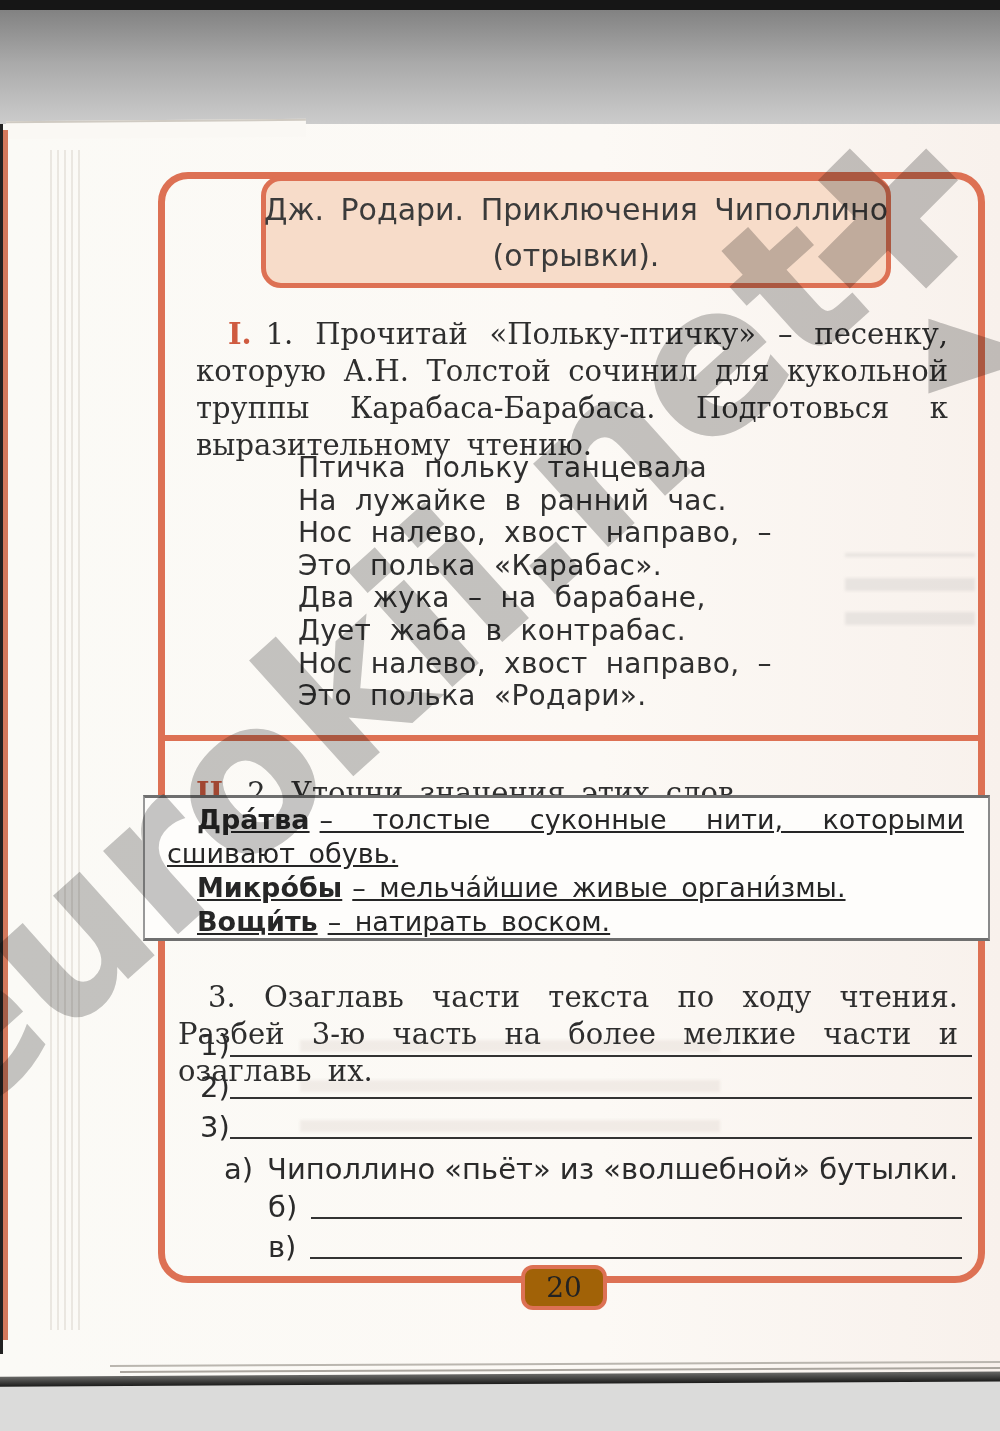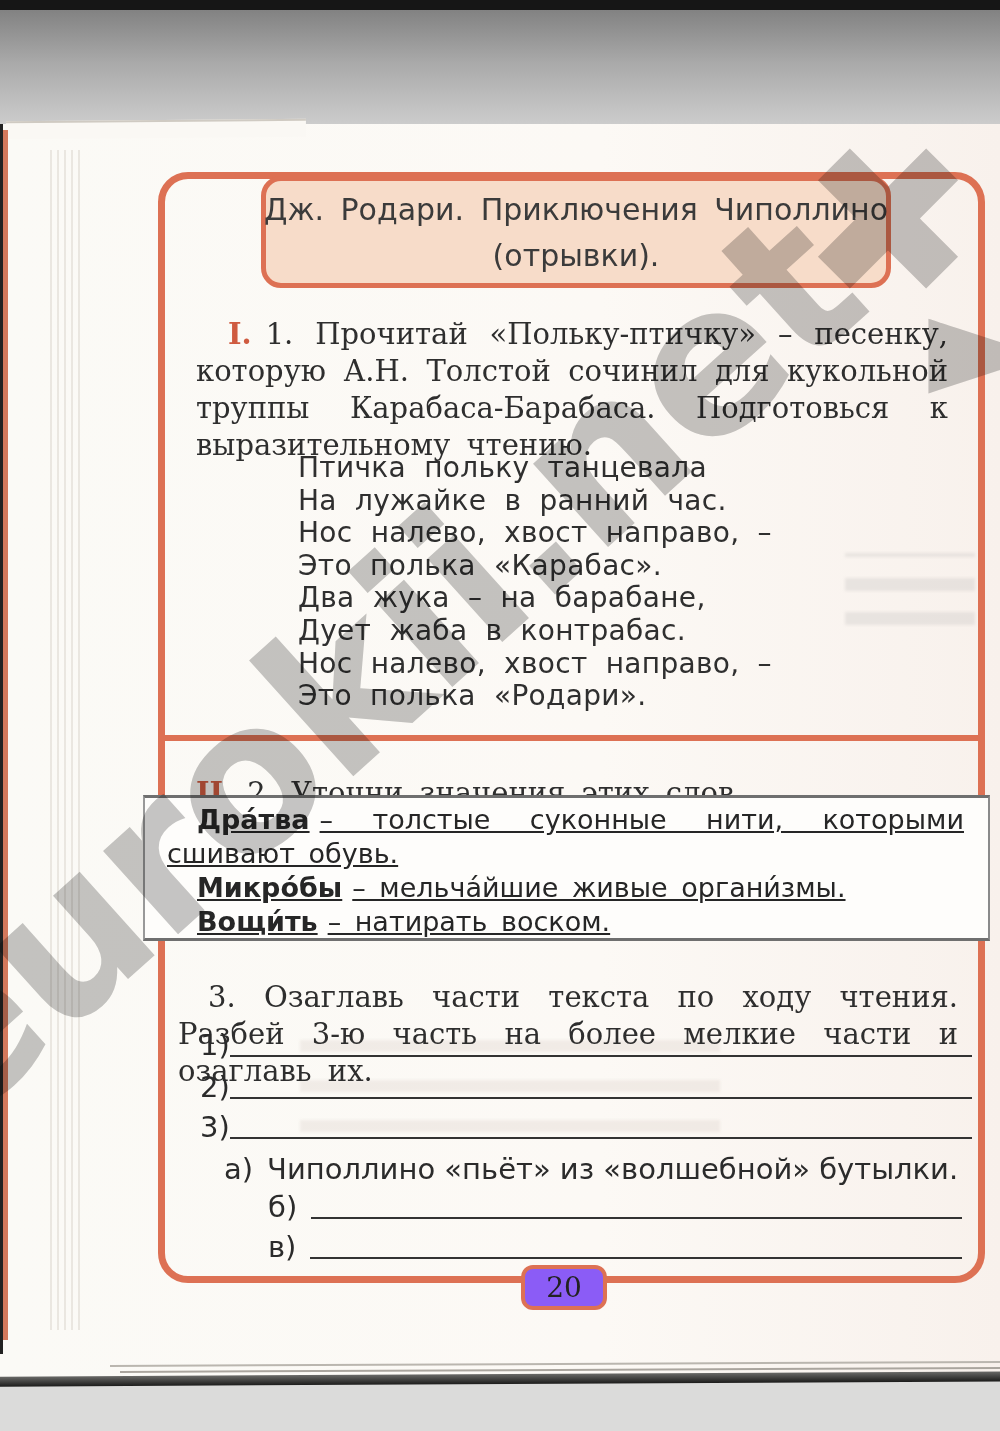--- a/index.html
+++ b/index.html
@@ -63,21 +63,21 @@
   .row-n1{left:200px;top:1030px;width:772px;height:32px;}
   .row-n2{left:200px;top:1072px;width:772px;height:32px;}
   .row-n3{left:200px;top:1112px;width:772px;height:32px;}
   .row-a{left:224px;top:1152px;width:740px;height:34px;}
   .row-a .item-text{margin-left:14px;}
   .row-b{left:268px;top:1192px;width:694px;height:32px;}
   .row-v{left:268px;top:1232px;width:694px;height:32px;}
   .row-b .rule,.row-v .rule{margin-left:14px;}
   
   .pagenum{position:absolute;left:521px;top:1265px;width:86px;height:45px;box-sizing:border-box;
-           background:#8b5cf6;border:4px solid #dd7154;border-radius:12px;z-index:4;
+           background:#a16207;border:4px solid #dd7154;border-radius:12px;z-index:4;
            display:flex;align-items:center;justify-content:center;font-size:28px;color:#222;}
   
   .wm{position:absolute;z-index:6;pointer-events:none;mix-blend-mode:multiply;
       color:#8d8d8d;opacity:.5;font-family:"DejaVu Sans", sans-serif;font-weight:bold;}
   .wm-text{left:-10px;top:930px;width:1560px;font-size:205px;letter-spacing:-3px;
            transform:rotate(-42deg);transform-origin:0 100%;white-space:nowrap;}
   .wm-x{left:800px;top:118px;font-size:210px;line-height:1;}
   .wm-arrow{left:928px;top:268px;font-size:150px;line-height:1;}
   
   .bleed{position:absolute;filter:blur(1.5px);opacity:.55;z-index:1;}

